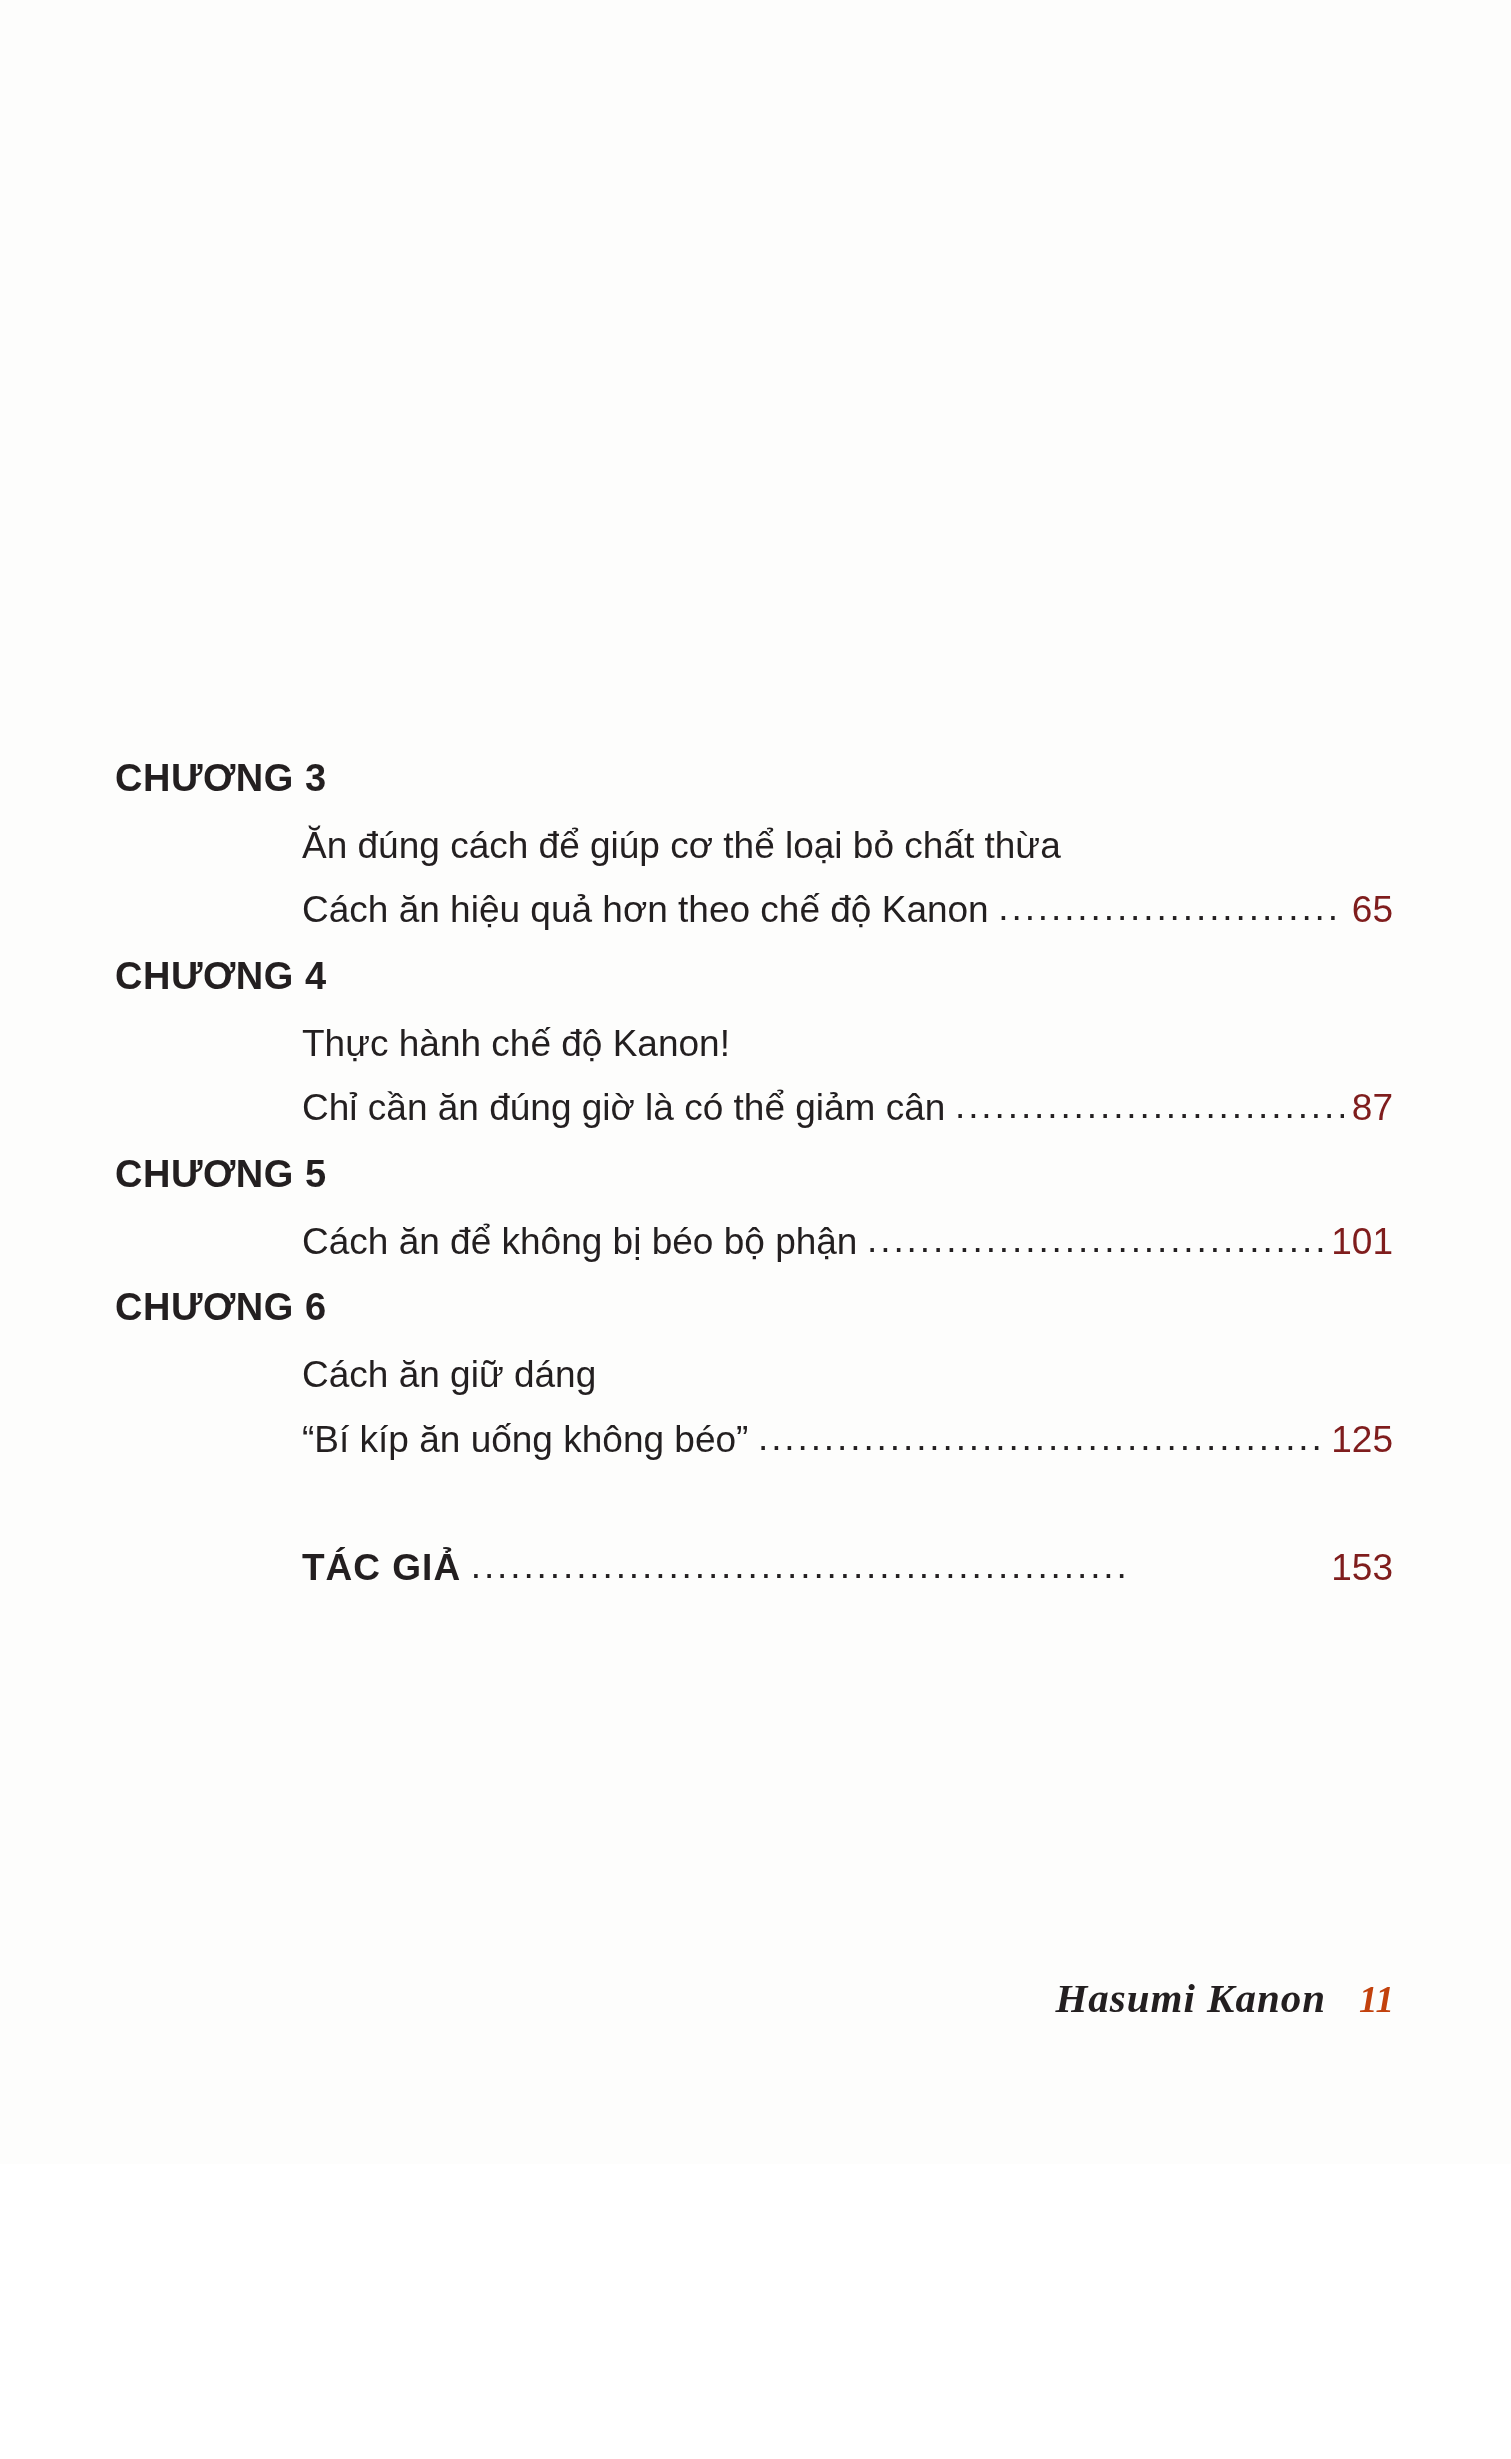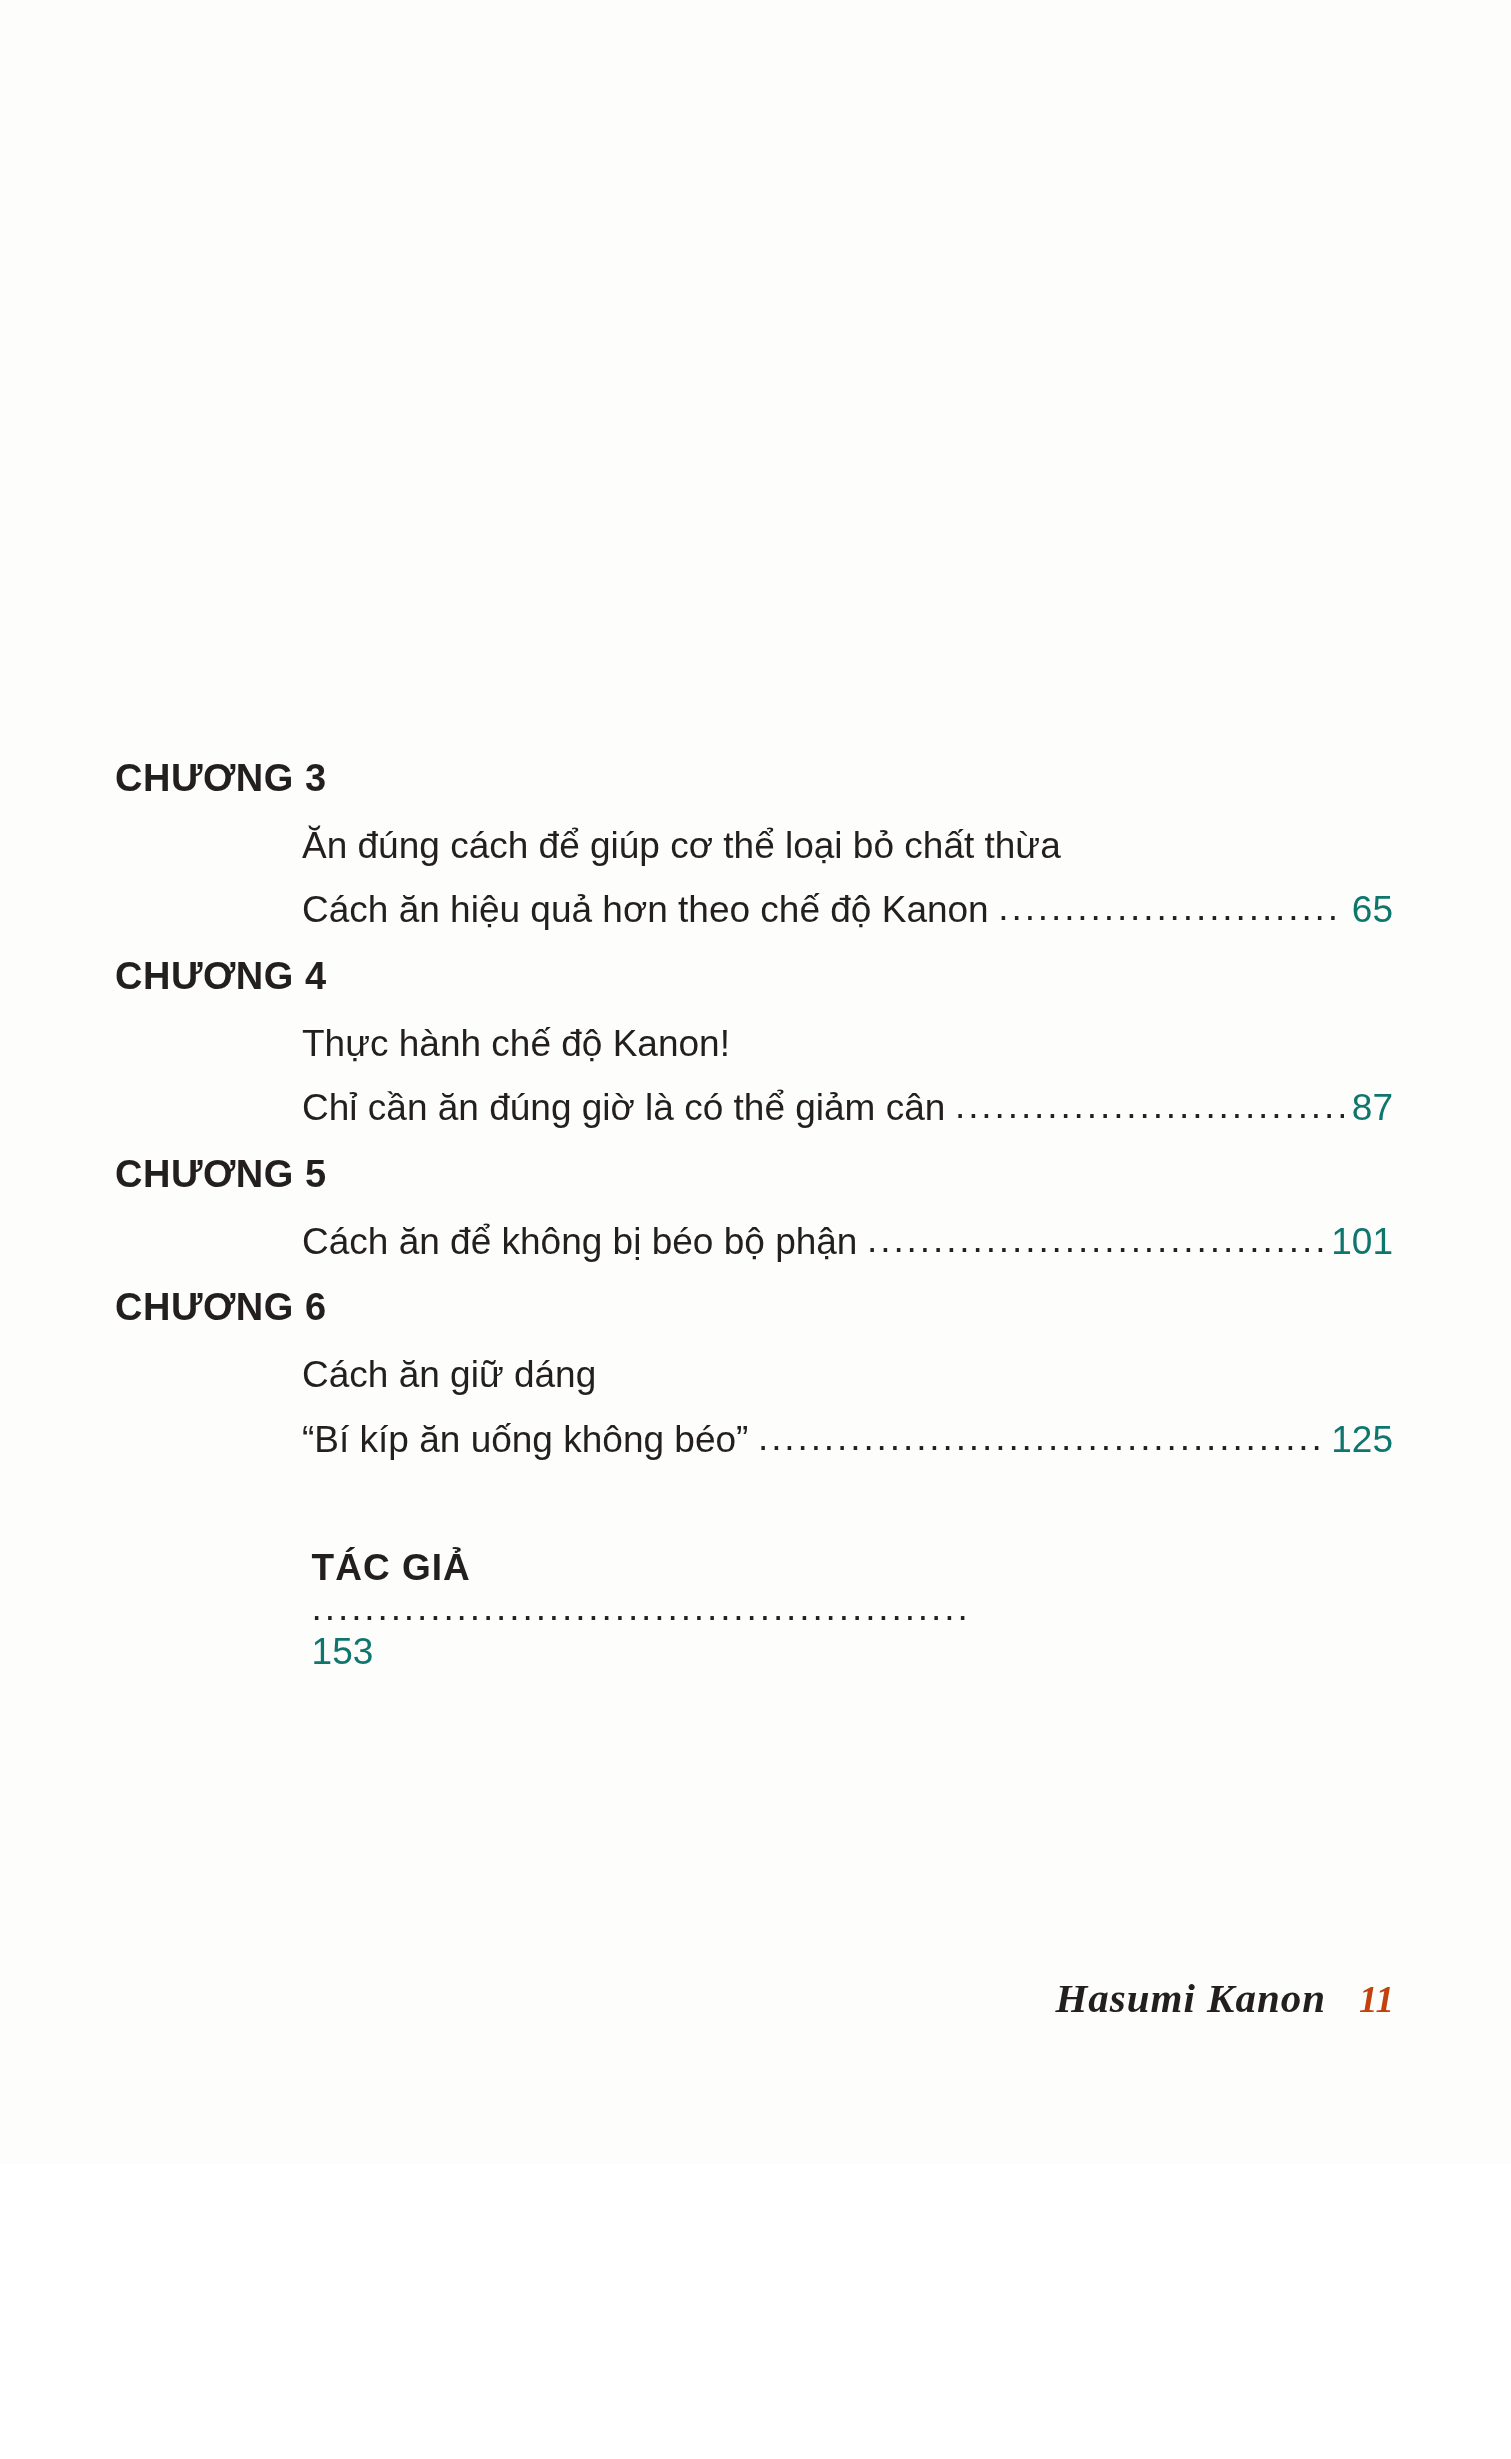--- a/index.html
+++ b/index.html
@@ -70,33 +70,32 @@
     letter-spacing: 2.9px;
     color: #231f20;
     margin: 0 7.7px 0 9.6px;
     transform: translateY(-1.9px);
   }
 
   .toc-page {
     flex: 0 0 auto;
     font-size: 37px;
     text-align: right;
-    color: #0f766e;
+    color: #7f1d1d;
   }
 
   .no-dots .toc-dots { visibility: hidden; }
 
   .author-row {
     margin-top: 75px;
     margin-left: 187px;
     display: flex;
     align-items: baseline;
     font-size: 37px;
     white-space: nowrap;
-    flex-direction: column;
   }
   .author-row .toc-title {
     font-weight: bold;
     letter-spacing: 1px;
   }
 
   .footer {
     position: absolute;
     right: 117px;
     bottom: 142px;

